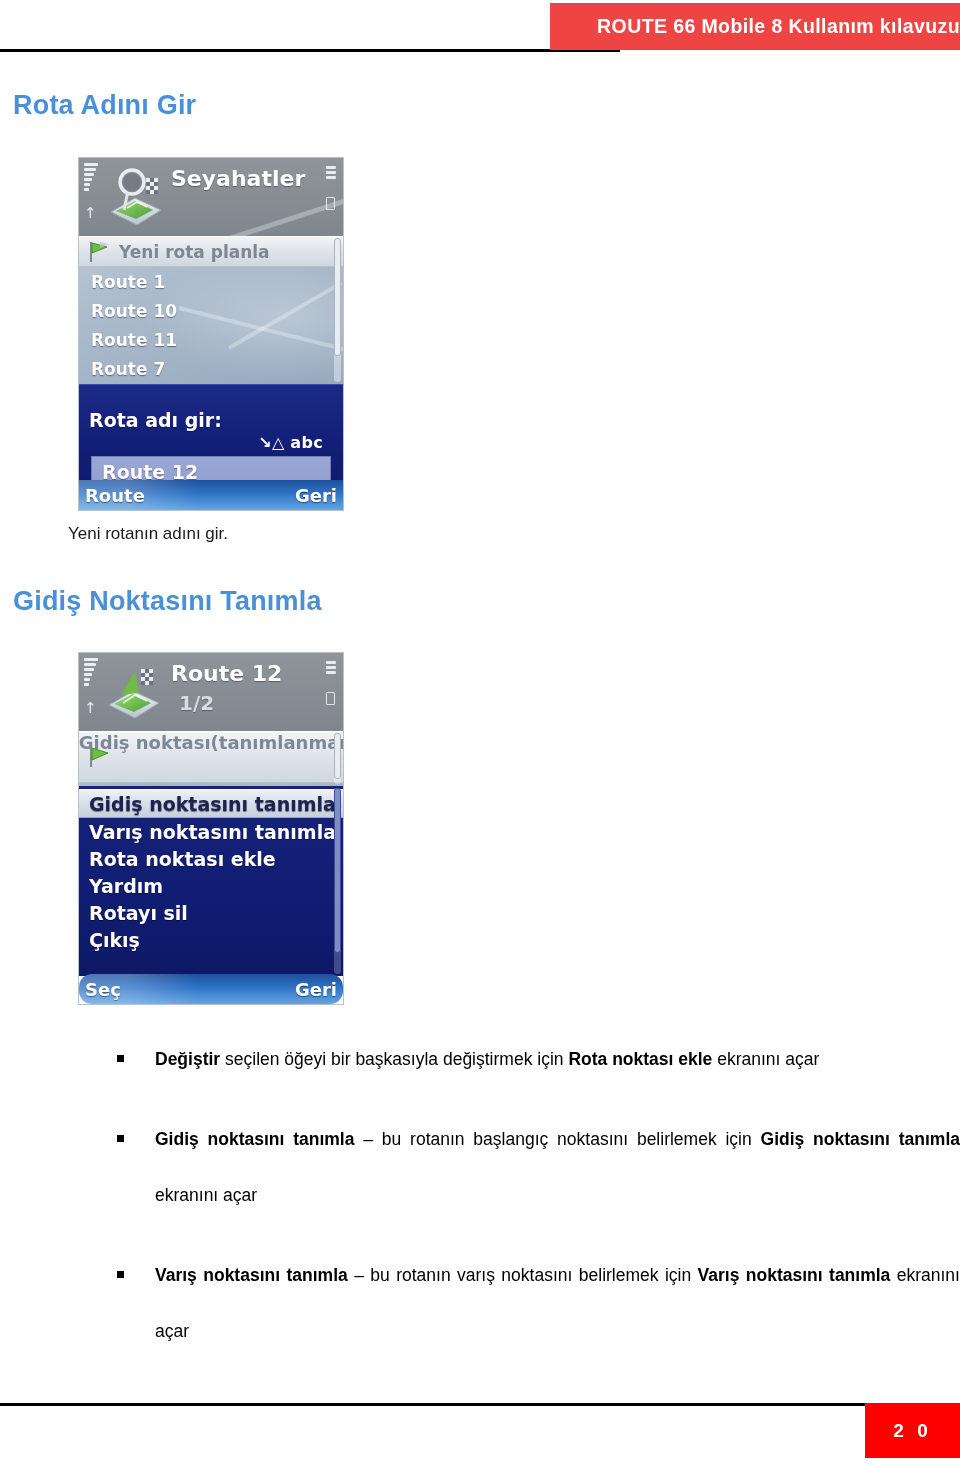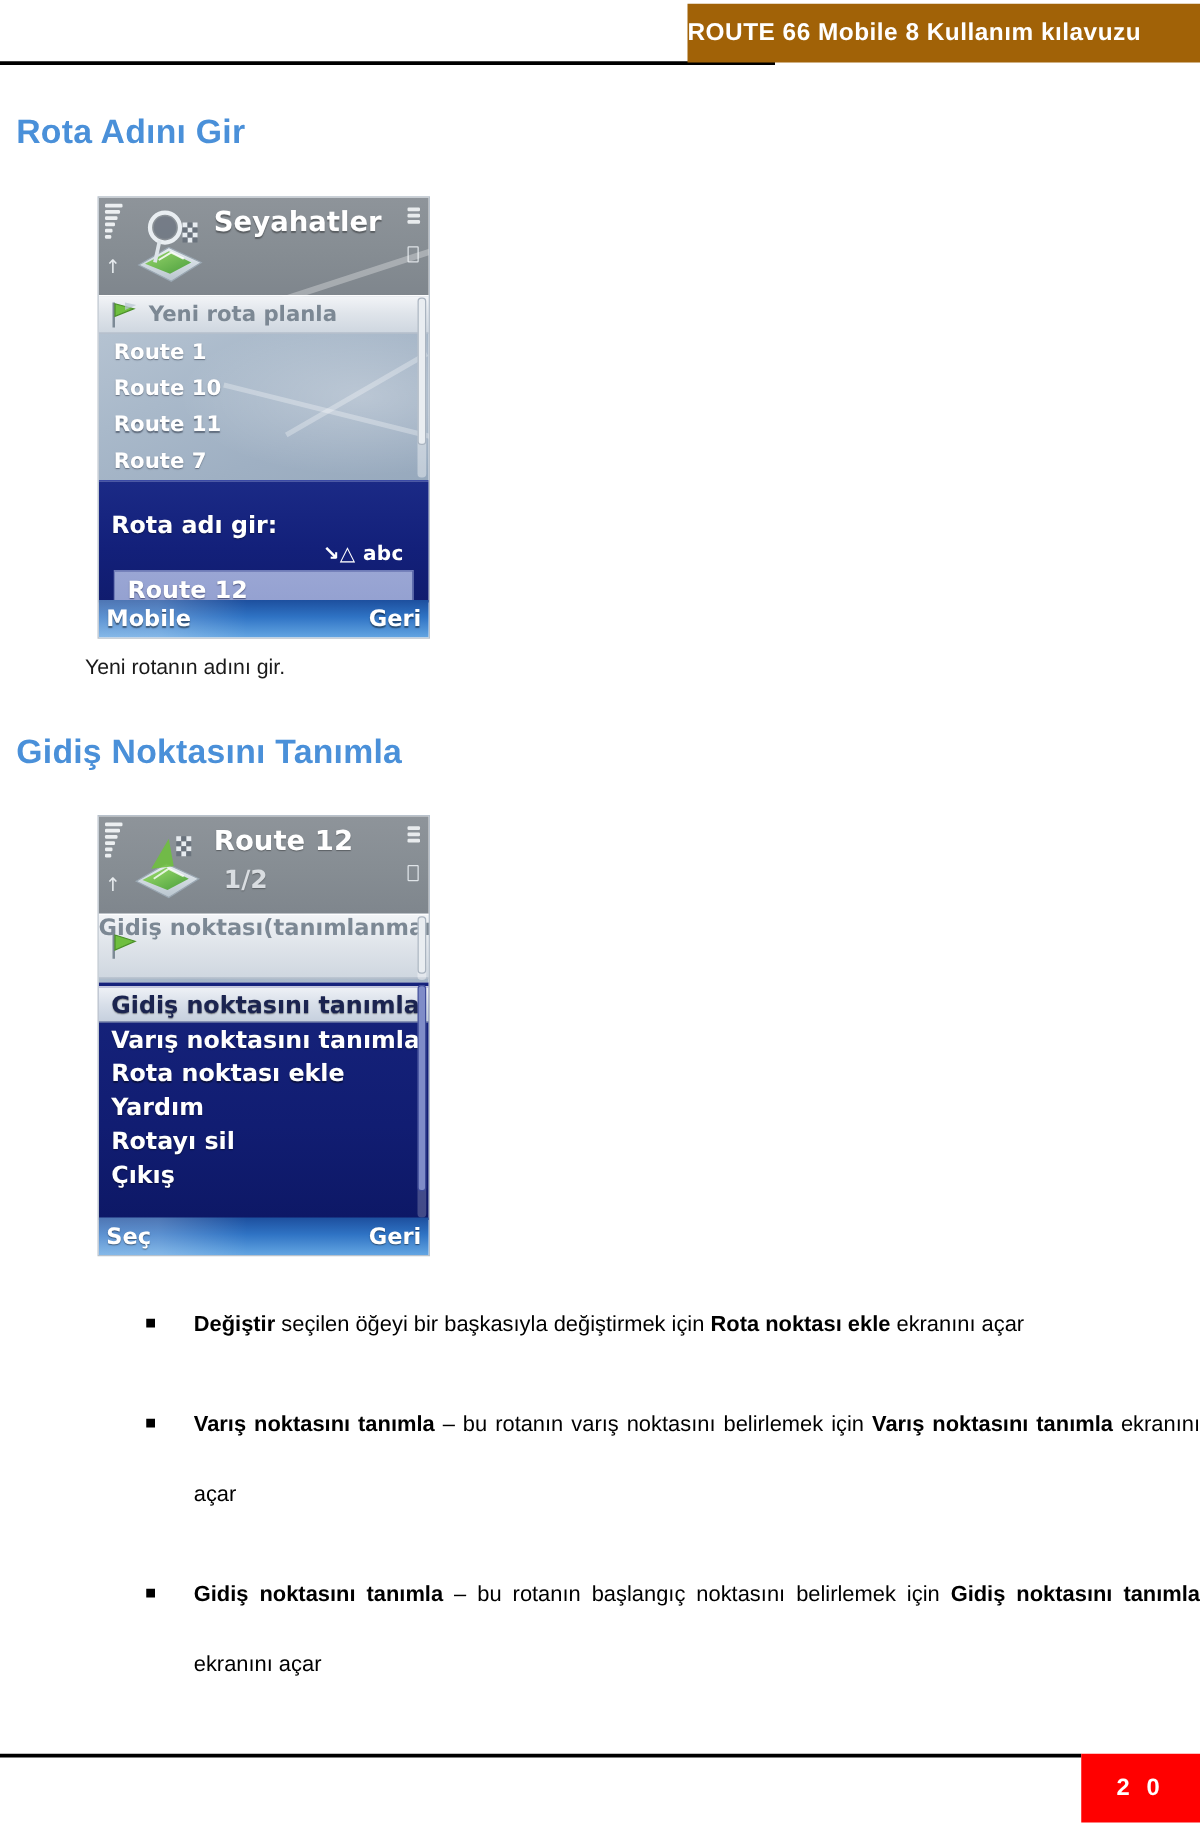--- a/index.html
+++ b/index.html
@@ -25,24 +25,24 @@
   .header-rule {
     position: absolute;
     left: 0; top: 49px;
     width: 620px; height: 3px;
     background: #000000;
   }
   .header-band {
     position: absolute;
     left: 550px; top: 3px;
     width: 410px; height: 47px;
-    background: #a16207;
+    background: #ef4444;
     display: flex;
     align-items: center;
-    justify-content: flex-start;
+    justify-content: flex-end;
   }
   .header-band-text {
     color: #ffffff;
     font-size: 19.5px;
     font-weight: bold;
     letter-spacing: 0.4px;
     white-space: nowrap;
   }
 
   
@@ -438,21 +438,21 @@
     <div class="ps-inputmode">
       <span>↘△</span>
       <span>abc</span>
     </div>
     <div class="ps-inputfield">
       <span>Route 12</span>
     </div>
   </div>
 
   <div class="ps-softkeys" style="position:absolute; left:0; right:0; bottom:0;">
-    <span class="ps-softkey">Mobile</span>
+    <span class="ps-softkey">Route</span>
     <span class="ps-softkey">Geri</span>
   </div>
 </div>
 
 <div class="caption" id="caption-1">Yeni rotanın adını gir.</div>
 
 <h1 class="section-heading" id="heading-2">Gidiş Noktasını Tanımla</h1>
 
 <div class="phone-shot" id="shot-2">
 
@@ -541,30 +541,30 @@
     <div class="ps-row">
       <span>Rotayı sil</span>
     </div>
     <div class="ps-row">
       <span>Çıkış</span>
     </div>
     <div class="ps-scroll-track" style="background:rgba(255,255,255,.22)"></div>
     <div class="ps-scroll-thumb" style="top:2px; height:165px; background:#7f8cc8; border-color:#3f4c99"></div>
   </div>
 
-  <div class="ps-softkeys" style="position:absolute; left:0; right:0; bottom:0;">
+  <div class="ps-softkeys" style="position:absolute; left:0; right:0; bottom:0;border-radius:13px;">
     <span class="ps-softkey">Seç</span>
     <span class="ps-softkey">Geri</span>
   </div>
 </div>
 
 <div class="bullet-list">
   <p class="bullet-item"><b>Değiştir </b><span>seçilen öğeyi bir başkasıyla değiştirmek için </span><b>Rota noktası ekle </b><span>ekranını açar</span></p>
+  <p class="bullet-item"><b>Gidiş noktasını tanımla </b><span>– bu rotanın başlangıç noktasını belirlemek için </span><b>Gidiş noktasını tanımla </b><span>ekranını açar</span></p>
   <p class="bullet-item"><b>Varış noktasını tanımla </b><span>– bu rotanın varış noktasını belirlemek için </span><b>Varış noktasını tanımla </b><span>ekranını açar</span></p>
-  <p class="bullet-item"><b>Gidiş noktasını tanımla </b><span>– bu rotanın başlangıç noktasını belirlemek için </span><b>Gidiş noktasını tanımla </b><span>ekranını açar</span></p>
 </div>
 
 <div class="page-footer">
   <div class="footer-rule"></div>
   <div class="footer-pagebox">
     <span class="footer-pagenum">2 0</span>
   </div>
 </div>
 
 </body></html>

